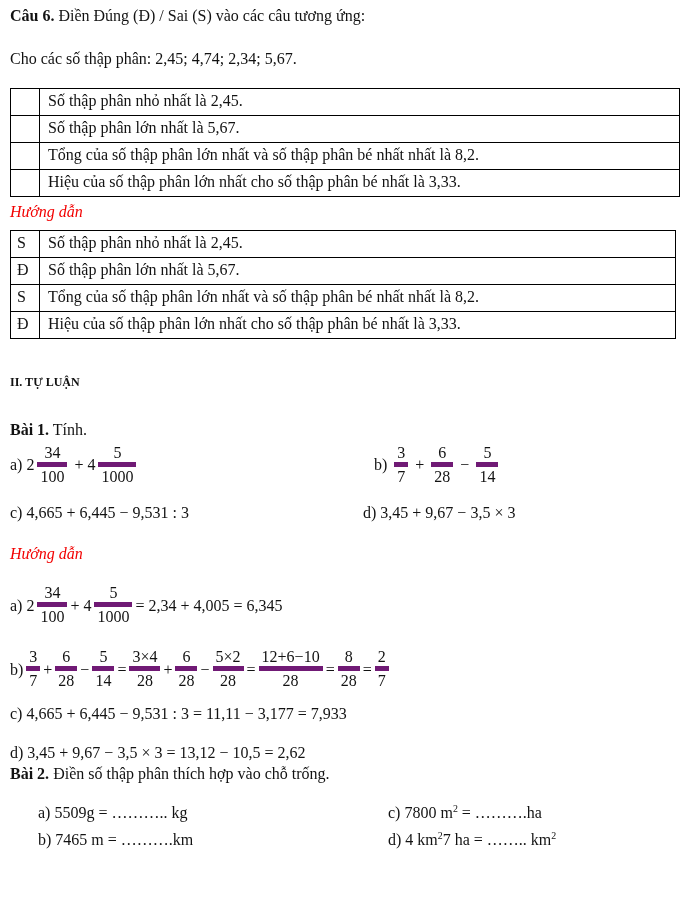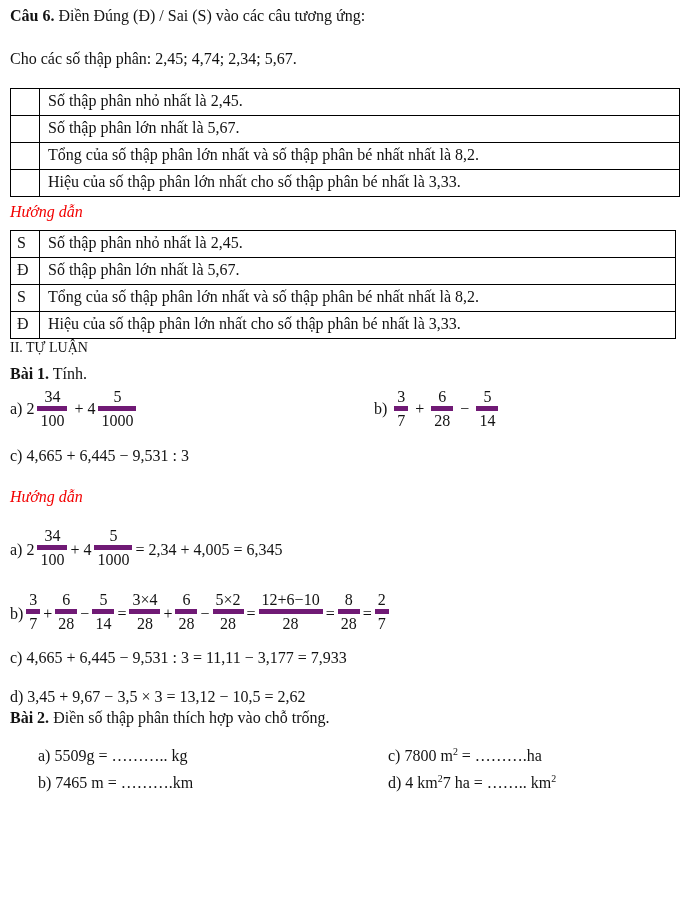--- a/index.html
+++ b/index.html
@@ -17,22 +17,22 @@
     border-collapse:collapse;margin-top:18px;width:670px;
   }
   table.tf td{
     border:1px solid #000;padding:2px 8px 3px;height:21px;
     vertical-align:middle;
   }
   table.tf td.ans{width:18px;padding:2px 4px 3px 6px;}
   .guide{color:#f20000;font-style:italic;margin-top:5px;}
   .guide2{color:#f20000;font-style:italic;margin-top:20px;}
   table.tf.answers{margin-top:8px;width:666px;}
-  .section-title{font-weight:normal;font-size:14px;}
-  .ex-title{margin-top:6px;}
+  .section-title{font-weight:bold;margin-top:36px;font-size:12px;}
+  .ex-title{margin-top:29px;}
   .cols2{display:grid;grid-template-columns:353px 1fr;align-items:center;}
   .prob-row1{min-height:52px;gap:11px;}
   .prob-row2{margin-top:10px;}
   .mathline{white-space:nowrap;}
   .sol{margin-top:8px;}
   .sol-a{margin-top:16px;min-height:52px;display:flex;align-items:center;}
   .sol-b{margin-top:12px;min-height:52px;display:flex;align-items:center;}
   .sol-c{}
   .sol-d{margin-top:18px;}
   .ex2-title{}
@@ -98,20 +98,21 @@
   <p class="section-title">II. TỰ LUẬN</p>
 
   <p class="ex-title"><b>Bài 1.</b><span> Tính.</span></p>
 
   <div class="cols2 prob-row1">
     <div class="mathline">a) 2<span class="frac"><span class="num">34</span><span class="den">100</span></span> + 4<span class="frac"><span class="num">5</span><span class="den">1000</span></span></div>
     <div class="mathline">b) <span class="frac"><span class="num">3</span><span class="den">7</span></span> + <span class="frac"><span class="num">6</span><span class="den">28</span></span> − <span class="frac"><span class="num">5</span><span class="den">14</span></span></div>
   </div>
   <div class="cols2 prob-row2">
     <div class="mathline">c) 4,665 + 6,445 − 9,531 : 3</div>
+    <div class="mathline">d) 3,45 + 9,67 − 3,5 × 3</div>
   </div>
 
   <p class="guide2">Hướng dẫn</p>
 
   <div class="mathline sol sol-a">a) 2<span class="frac">
         <span class="num">34</span>
         <span class="den">100</span>
       </span> + 4<span class="frac">
         <span class="num">5</span>
         <span class="den">1000</span>

